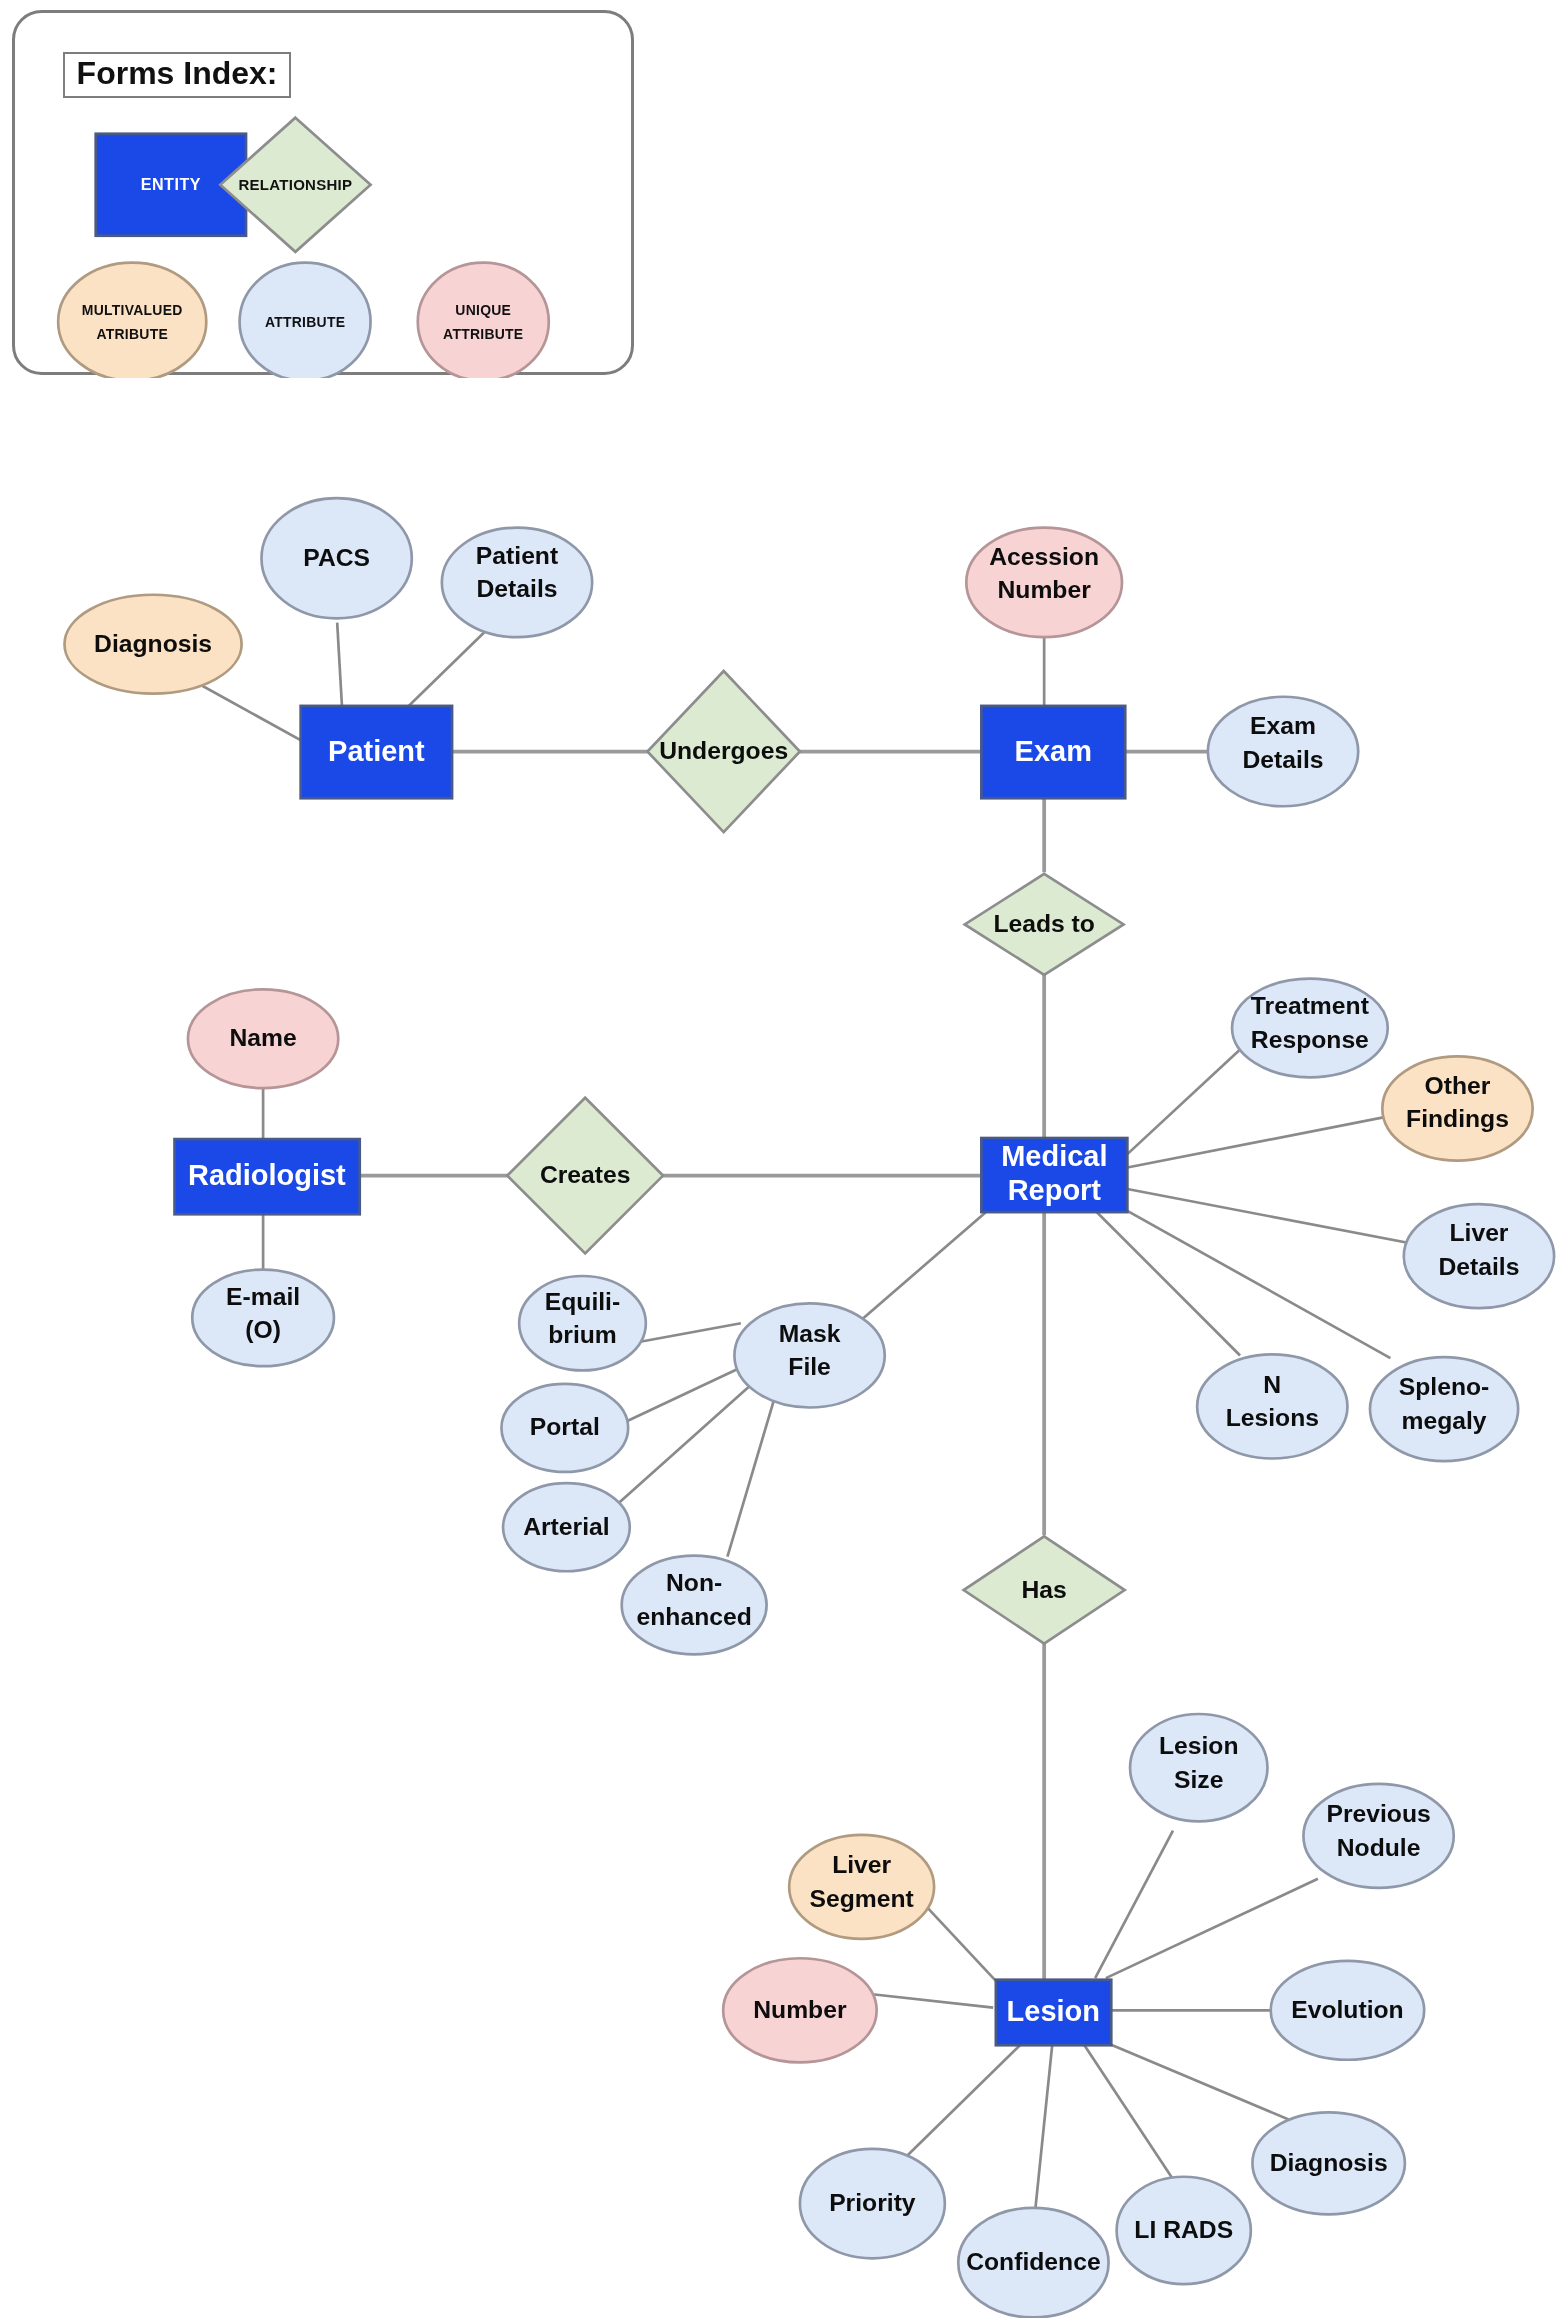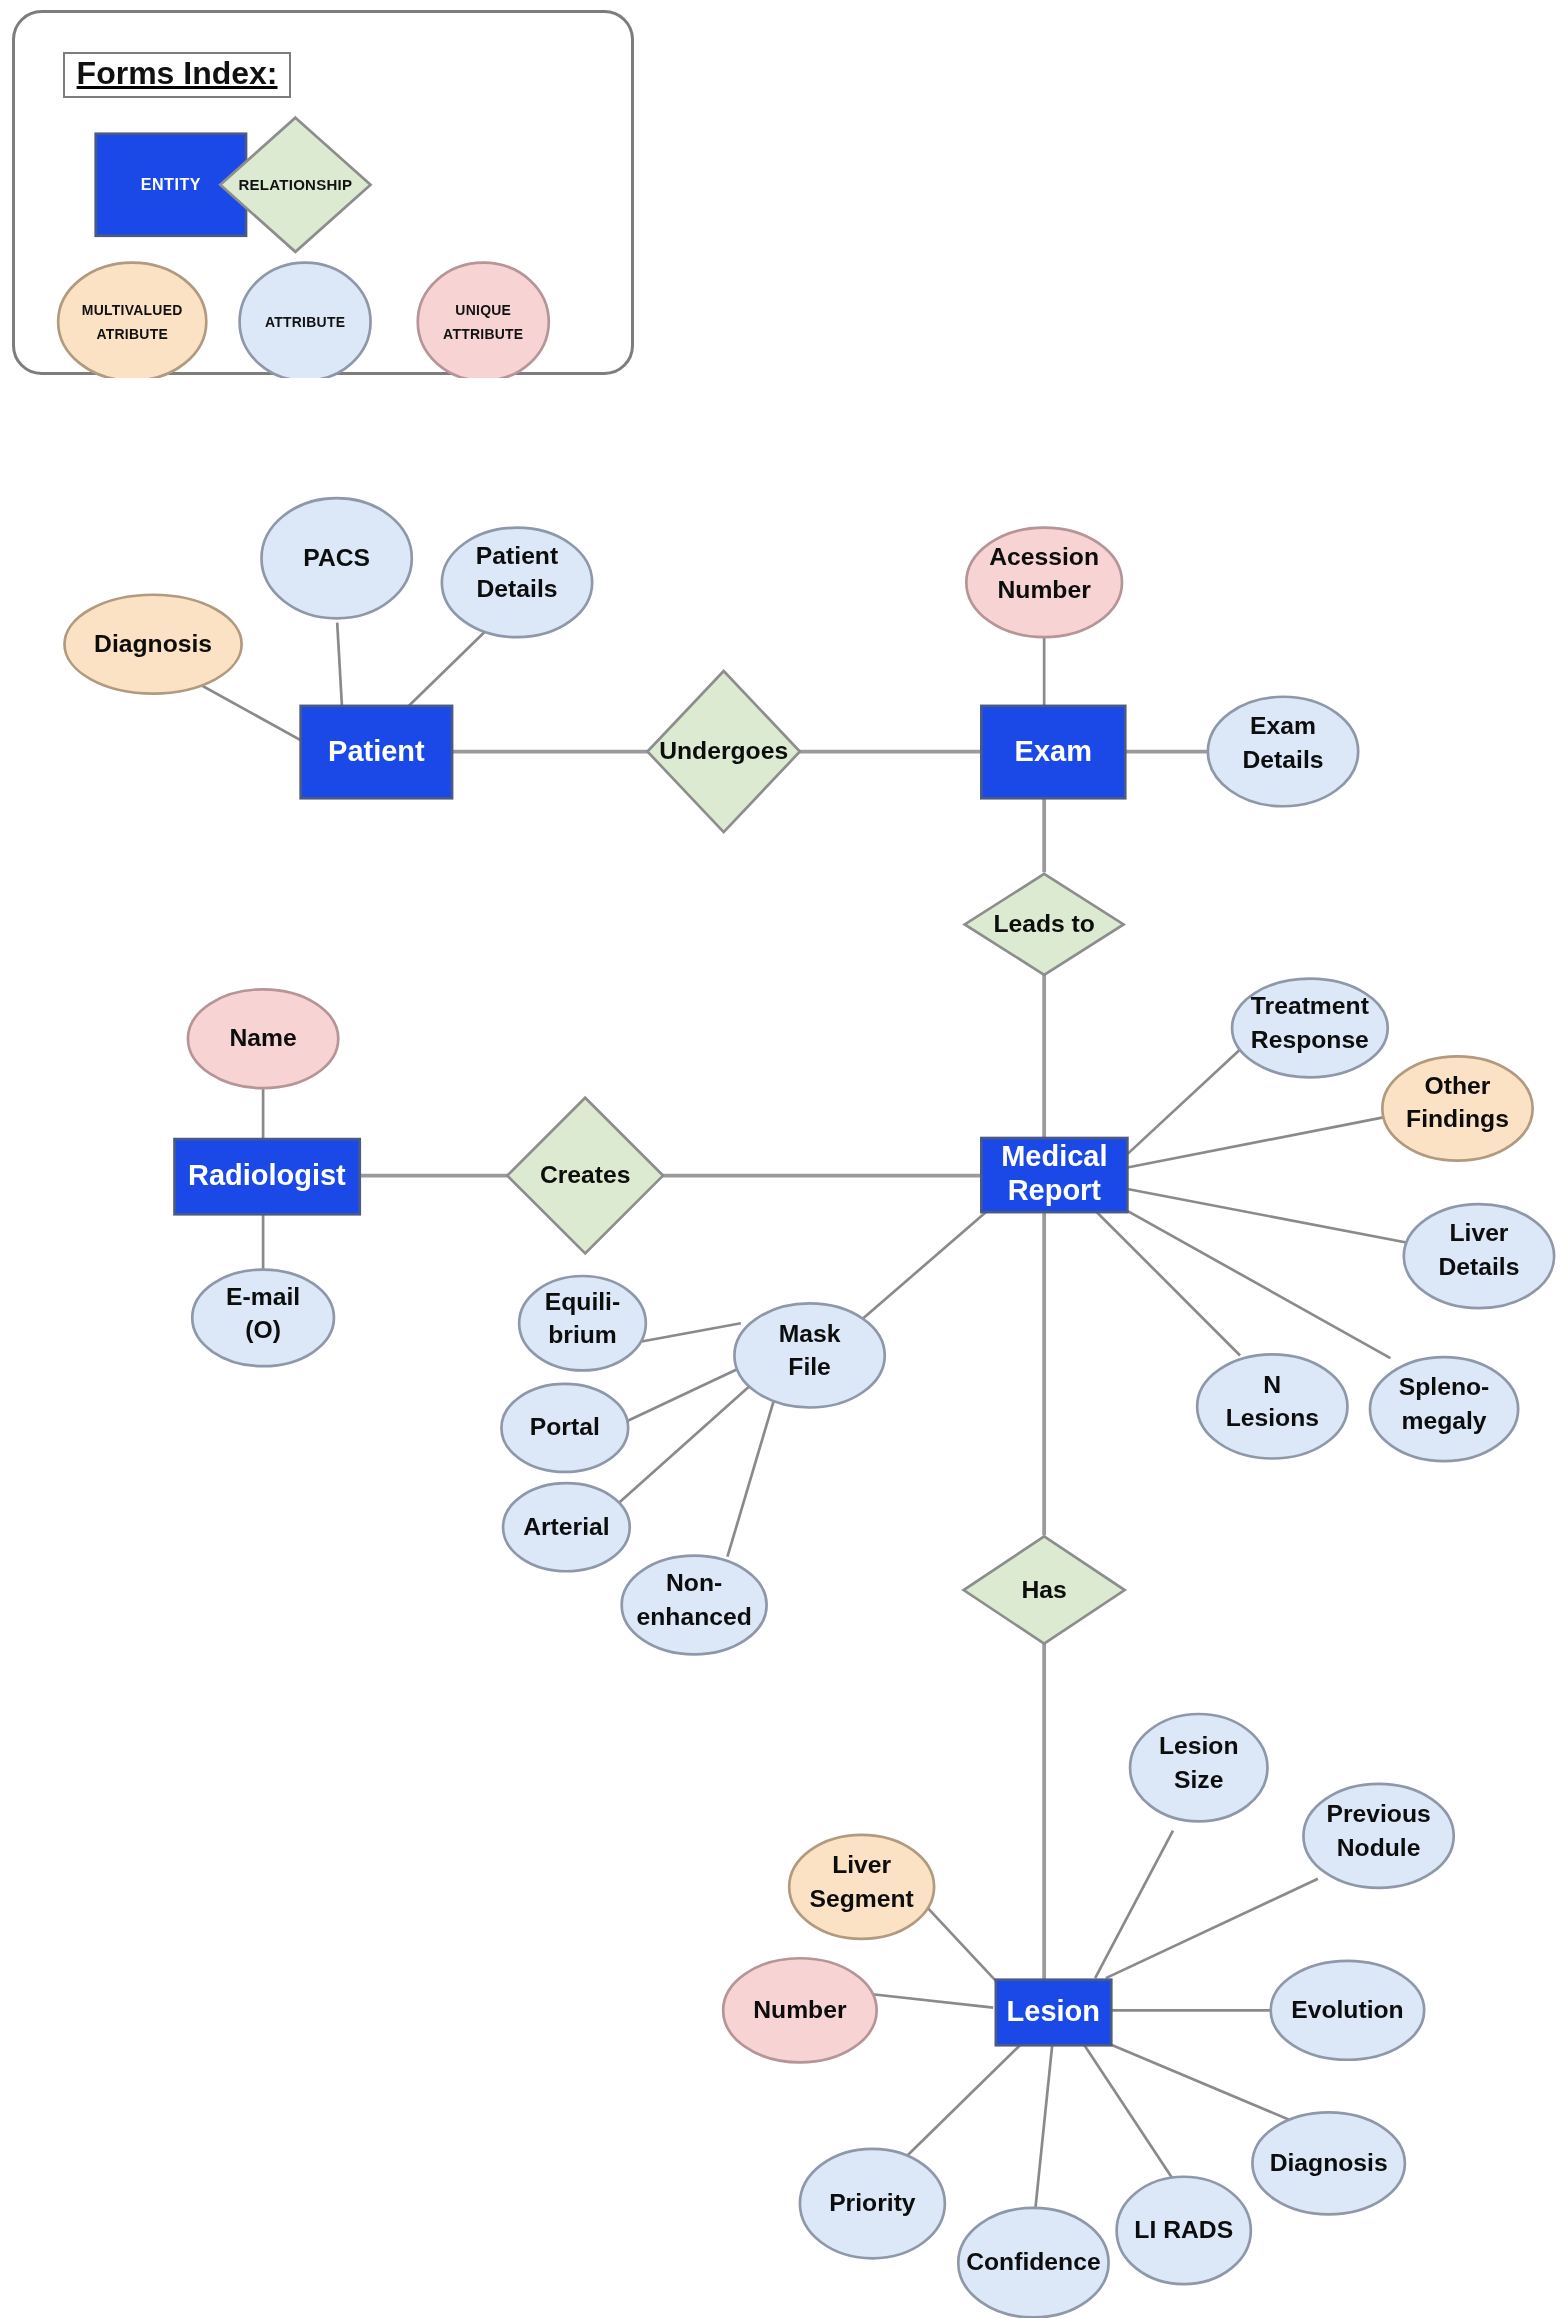--- a/index.html
+++ b/index.html
@@ -97,21 +97,20 @@
     background: #ffffff;
     box-sizing: border-box;
   }
   .legend-title-wrap {
     position: absolute;
     left: 48px;
     top: 39px;
     border: 2.7px solid #7d7d7d;
     background: #ffffff;
     padding: 3.2px 11.8px 5.4px 11.8px;
-    text-decoration: underline;
   }
   .legend-title {
     font-family: "Liberation Sans", sans-serif;
     font-weight: bold;
     font-size: 32px;
     color: #111111;
     line-height: 1.05;
     white-space: nowrap;
   }
   .legend-svg {

